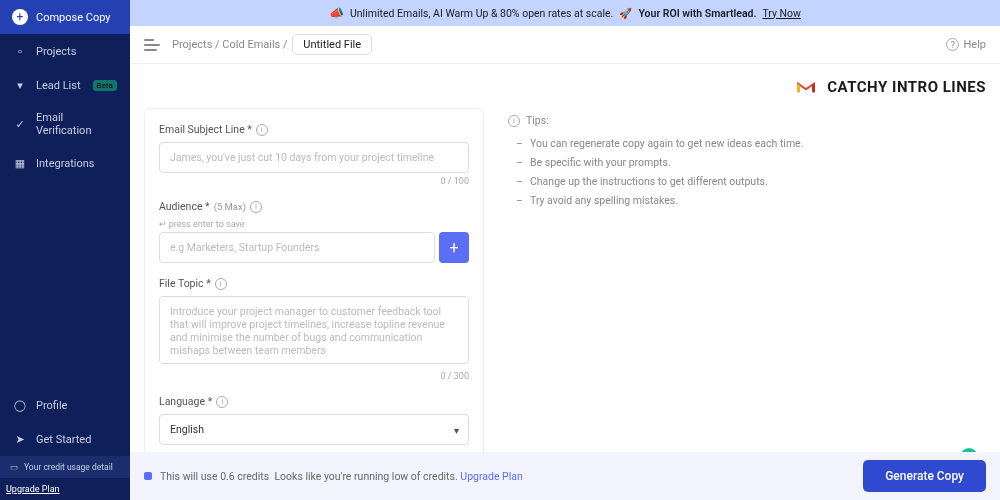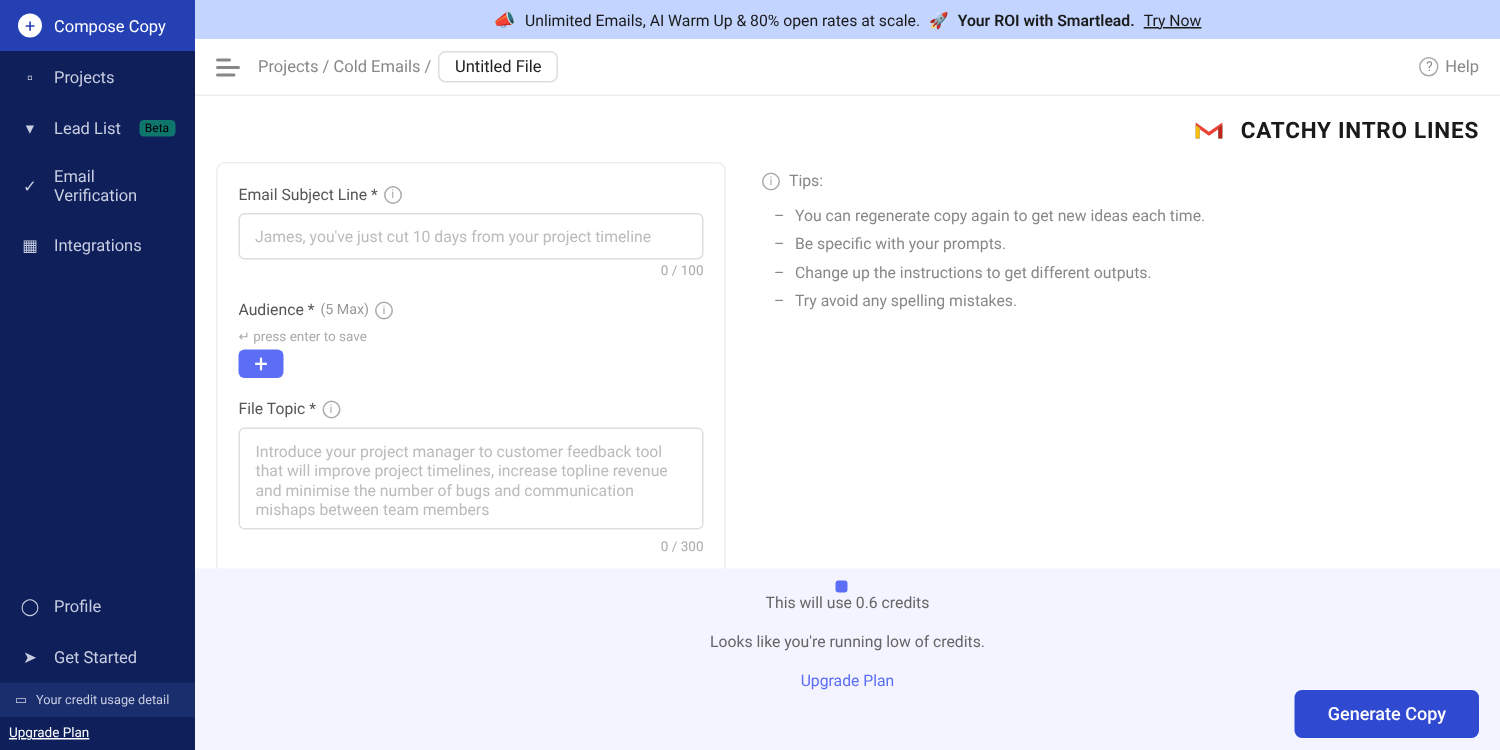--- a/index.html
+++ b/index.html
@@ -53,21 +53,21 @@
 .fld textarea { height: 68px; }
 .counter { text-align: right; font-size: 9px; color: #aaa; margin-top: 3px; }
 .hint-r { text-align: left; font-size: 9px; color: #aaa; margin-bottom: 3px; }
 .aud-row { display: flex; gap: 4px; }
 .aud-row input { flex: 1; }
 .add-btn { width: 30px; background: #5b6ef5; color: #fff; border: none; border-radius: 4px; font-size: 16px; cursor: pointer; }
 .select-wrap { position: relative; }
 .select-wrap:after { content: '▾'; position: absolute; right: 10px; top: 50%; transform: translateY(-50%); pointer-events: none; color: #555; font-size: 10px; }
 .fld select { appearance: none; background: #fff; }
 
-.footer { position: absolute; left: 130px; right: 0; bottom: 0; display: flex; align-items: center; padding: 8px 14px; background: #f3f4ff; font-size: 10.5px; color: #666; flex-direction: column; }
+.footer { position: absolute; left: 130px; right: 0; bottom: 0; display: flex; align-items: center; padding: 8px 14px; background: #f3f4ff; font-size: 10.5px; color: #666; }
 .footer .dot { width: 8px; height: 8px; background: #5b6ef5; border-radius: 2px; margin-right: 8px; }
 .footer a { color: #5b6ef5; cursor: pointer; }
 .gen-btn { margin-left: auto; background: #3049d1; color: #fff; border: none; border-radius: 5px; padding: 9px 22px; font-size: 12px; font-weight: 500; cursor: pointer; }
 .grammarly { position: absolute; right: 22px; bottom: 34px; width: 18px; height: 18px; background: #15c39a; border-radius: 50%; display: flex; align-items: center; justify-content: center; color: #fff; font-size: 11px; font-weight: bold; }
 </style>
 </head>
 <body>
 
 <div class="sidebar">
   <div class="sb-btn active">
@@ -162,20 +162,21 @@
       </div>
 
       <div class="fld">
         <div class="fld-label">
             <span>Audience *</span>
             <span class="sub">(5 Max)</span>
             <span class="info-ic">i</span>
           </div>
         <div class="hint-r">↵ press enter to save</div>
         <div class="aud-row">
+          <input type="text" placeholder="e.g Marketers, Startup Founders" style="">
           <button class="add-btn">+</button>
         </div>
       </div>
 
       <div class="fld">
         <div class="fld-label">
             <span>File Topic *</span>
             <span class="info-ic">i</span>
           </div>
         <textarea placeholder="Introduce your project manager to customer feedback tool that will improve project timelines, increase topline revenue and minimise the number of bugs and communication mishaps between team members" style=""></textarea>

